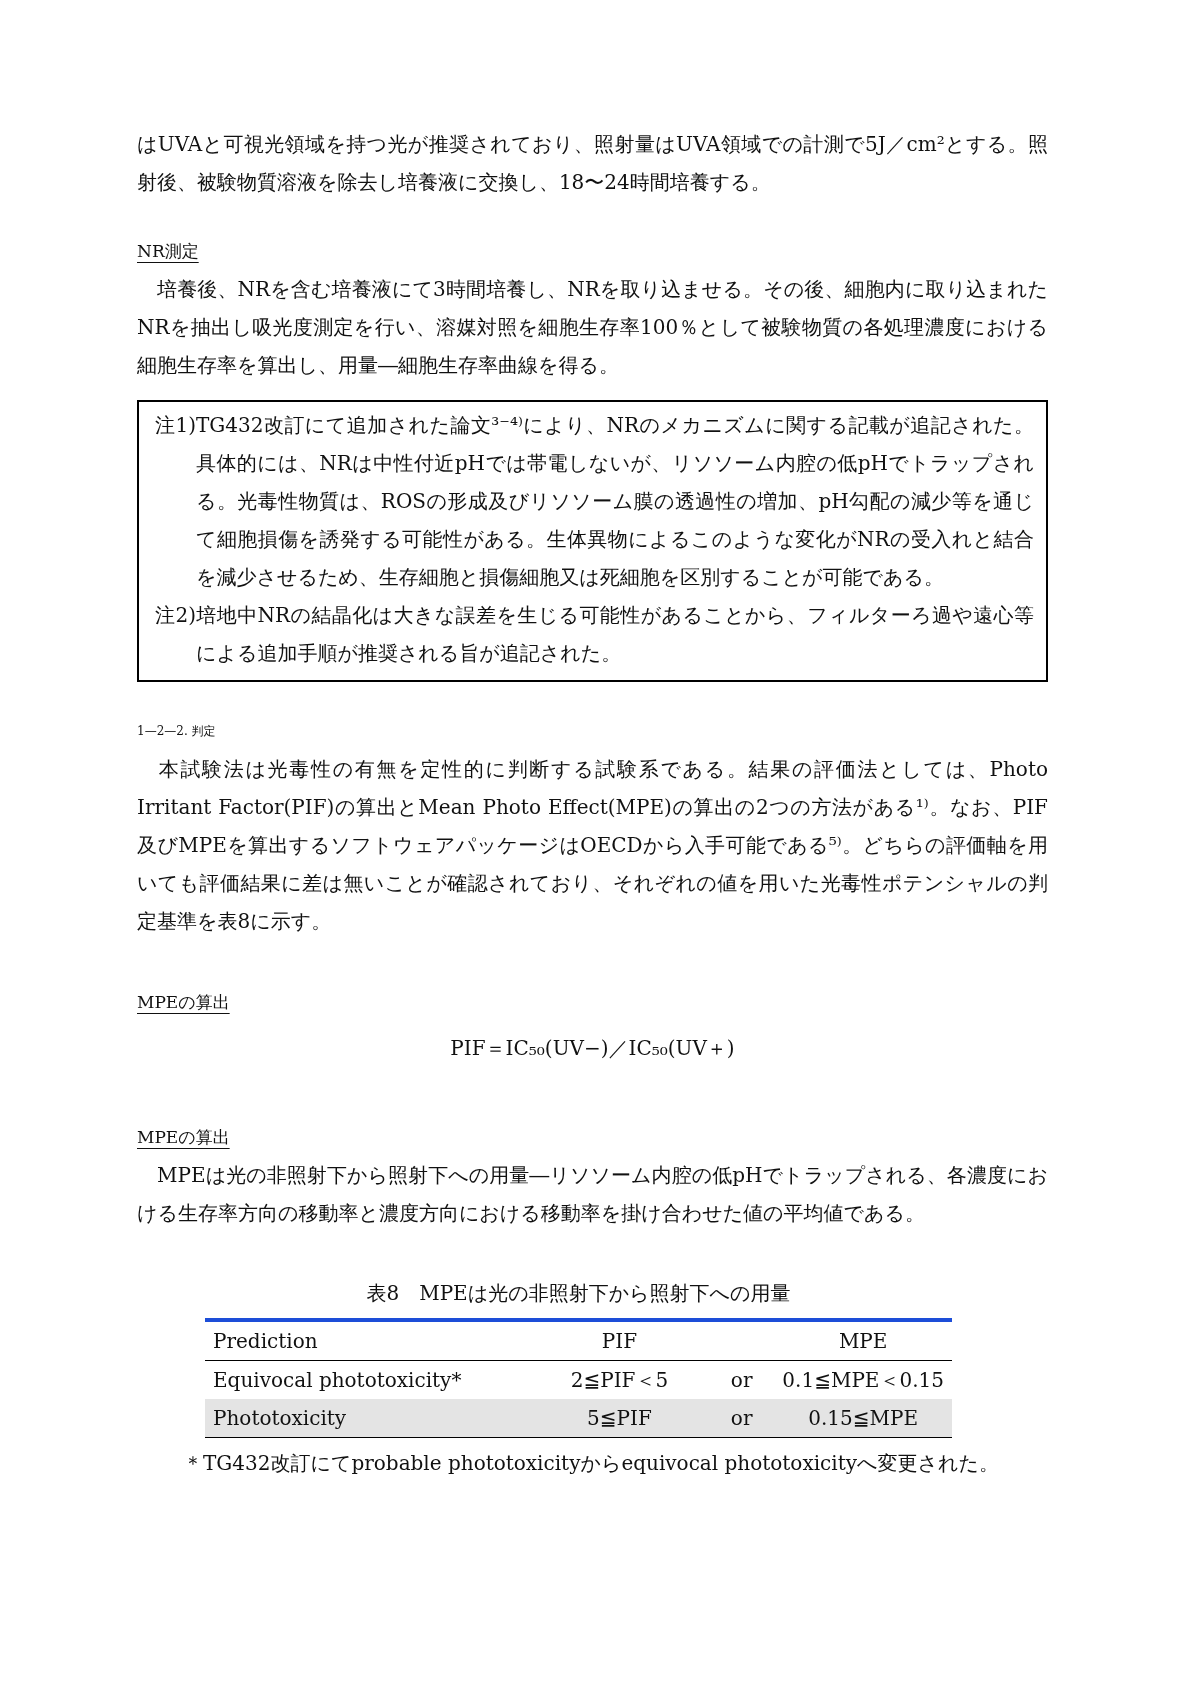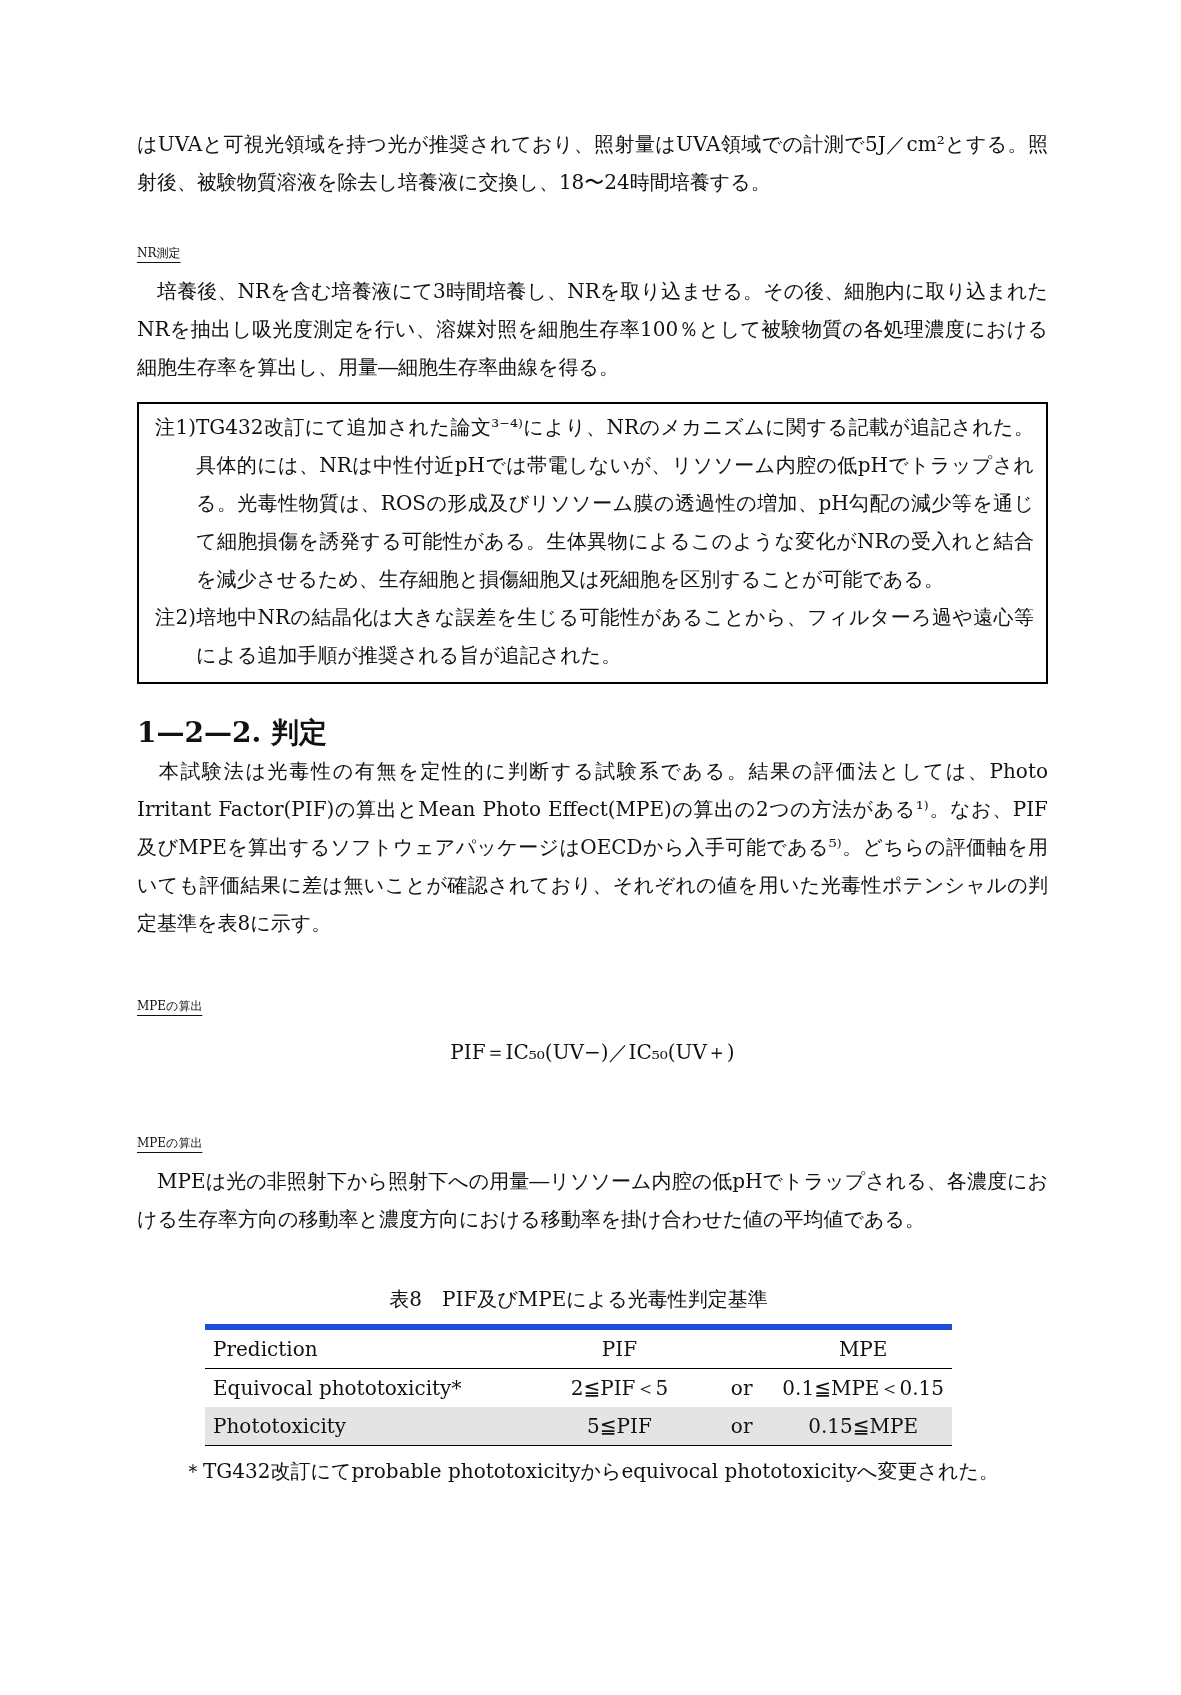--- a/index.html
+++ b/index.html
@@ -16,30 +16,30 @@
     padding: 125px 133px 0 137px;
     font-size: 20px;
     line-height: 38px;
   }
   .para {
     margin: 0;
     text-align: justify;
   }
   .heading-u {
     margin: 0;
-    font-size: 12px;
+    font-size: 17px;
     font-weight: normal;
     text-decoration: underline;
     text-underline-offset: 5px;
     display: inline-block;
   }
   .section-heading {
     margin: 0;
-    font-size: 28px;
-    font-weight: bold;
+    font-size: 12px;
+    font-weight: normal;
   }
   .gap-s { height: 16px; }
   .gap-m { height: 30px; }
   .gap-l { height: 42px; }
   .notes-box {
     border: 2px solid #000;
     padding: 4px 12px 8px 16px;
   }
   .note {
     margin: 0;
@@ -58,21 +58,21 @@
   .table-title {
     text-align: center;
     margin: 0 0 6px 0;
   }
   table.t8 {
     border-collapse: collapse;
     width: 100%;
     font-size: 20px;
   }
   table.t8 thead tr {
-    border-top: 6px solid #1d4ed8;
+    border-top: 4px solid #1d4ed8;
     border-bottom: 1px solid #000;
     margin-left: 16px;
   }
   table.t8 tbody tr:last-child {
     border-bottom: 1px solid #000;
   }
   table.t8 th, table.t8 td {
     font-weight: normal;
     padding: 4px 8px;
     line-height: 30px;
@@ -125,21 +125,21 @@
   <div class="gap-l"></div>
 
   <div>
     <h3 class="heading-u">MPEの算出</h3>
     <p class="para">　MPEは光の非照射下から照射下への用量―リソソーム内腔の低pHでトラップされる、各濃度における生存率方向の移動率と濃度方向における移動率を掛け合わせた値の平均値である。</p>
   </div>
 
   <div class="gap-l"></div>
 
   <div class="table-wrap">
-    <div class="table-title">表8　PIF及びMPEによる光毒性判定基準</div>
+    <div class="table-title">表8　MPEは光の非照射下から照射下への用量</div>
     <table class="t8">
       <thead>
         <tr>
           <th class="col-pred">Prediction</th>
           <th class="col-pif">PIF</th>
           <th class="col-or"></th>
           <th class="col-mpe">MPE</th>
         </tr>
       </thead>
       <tbody>

